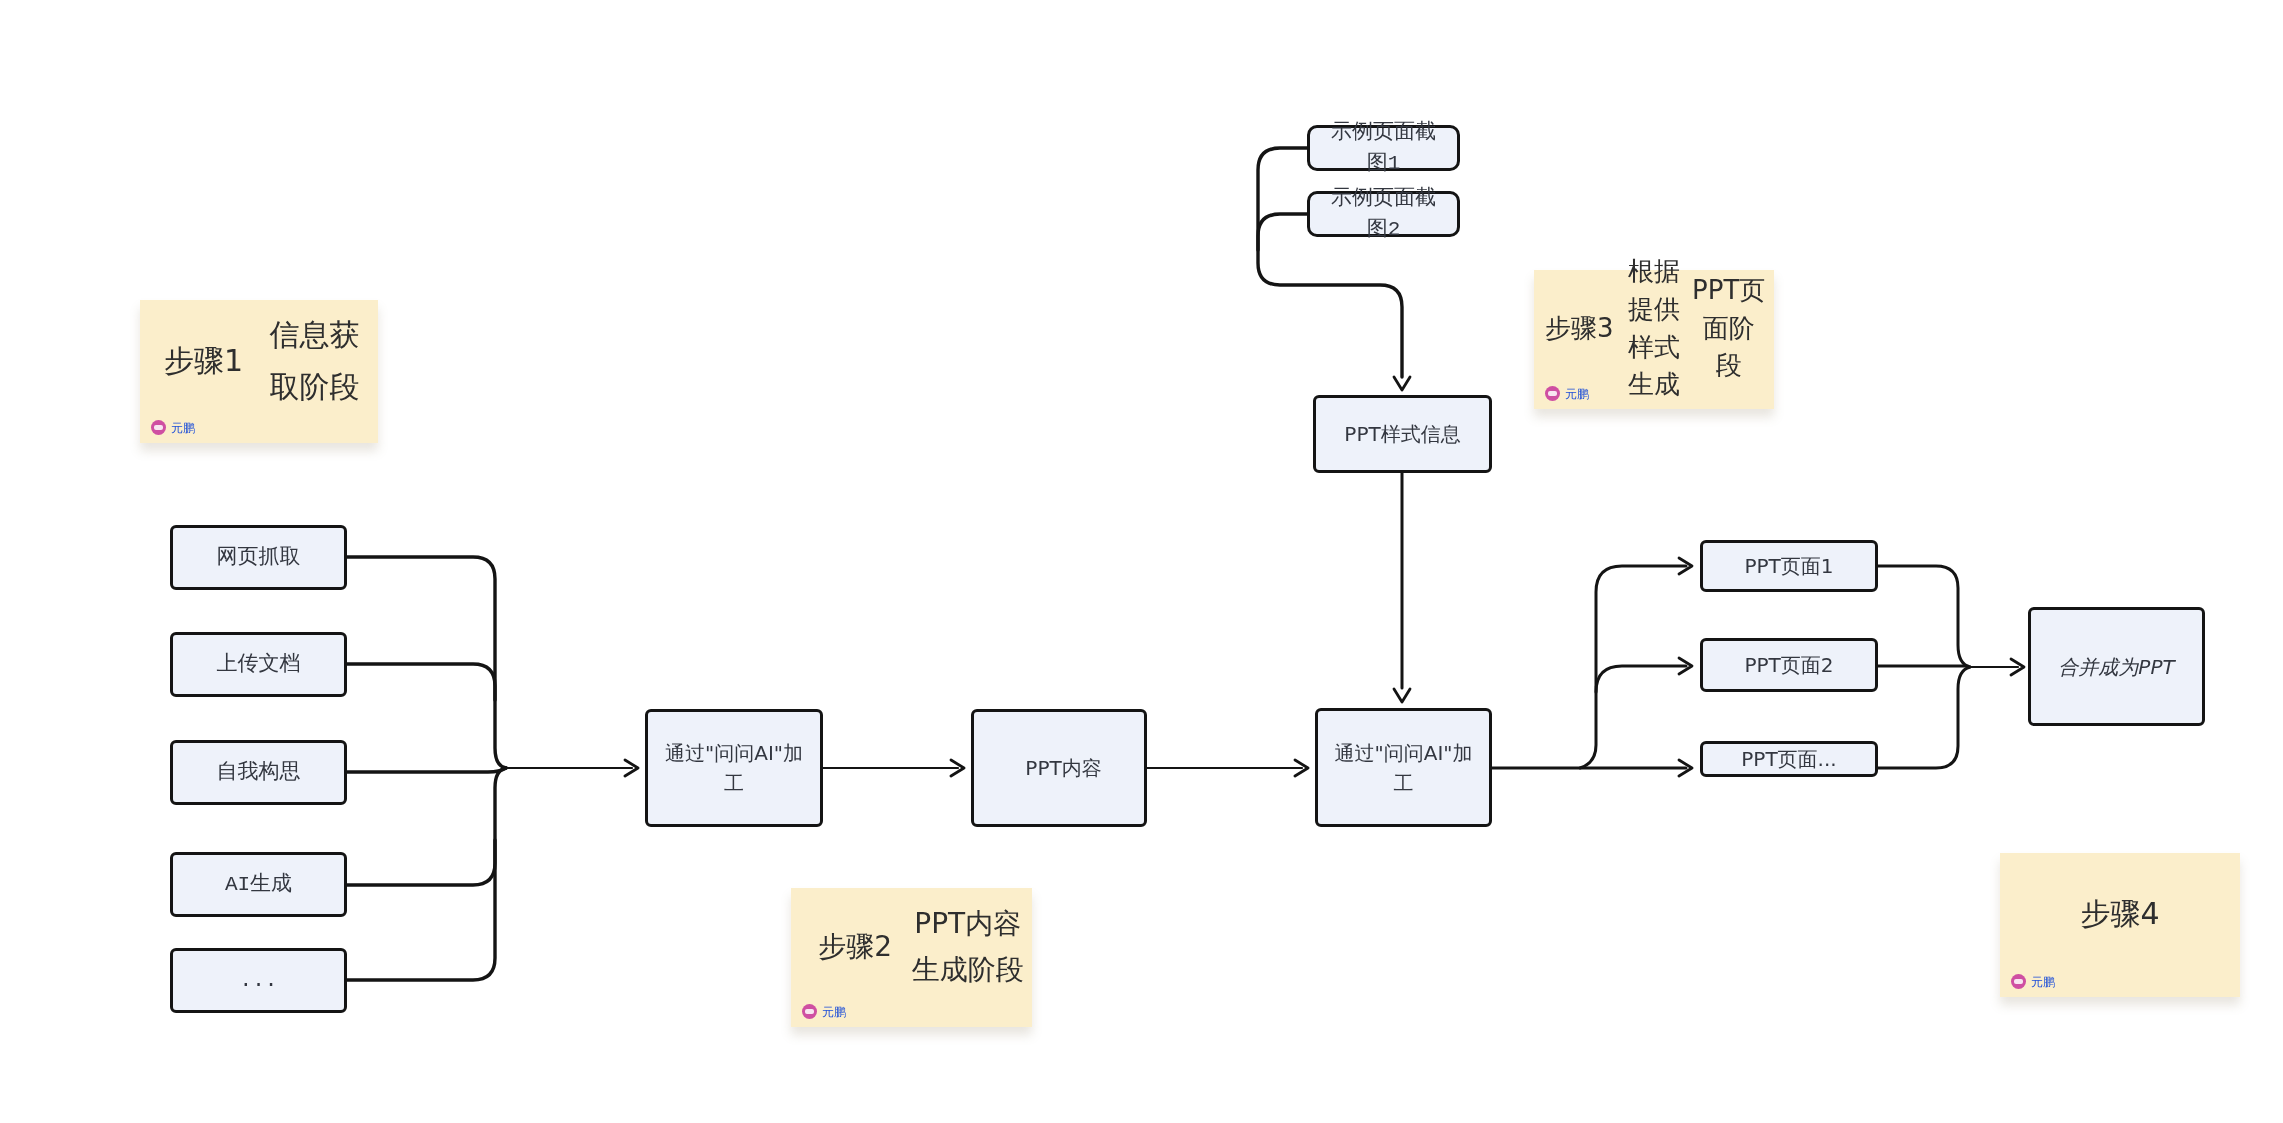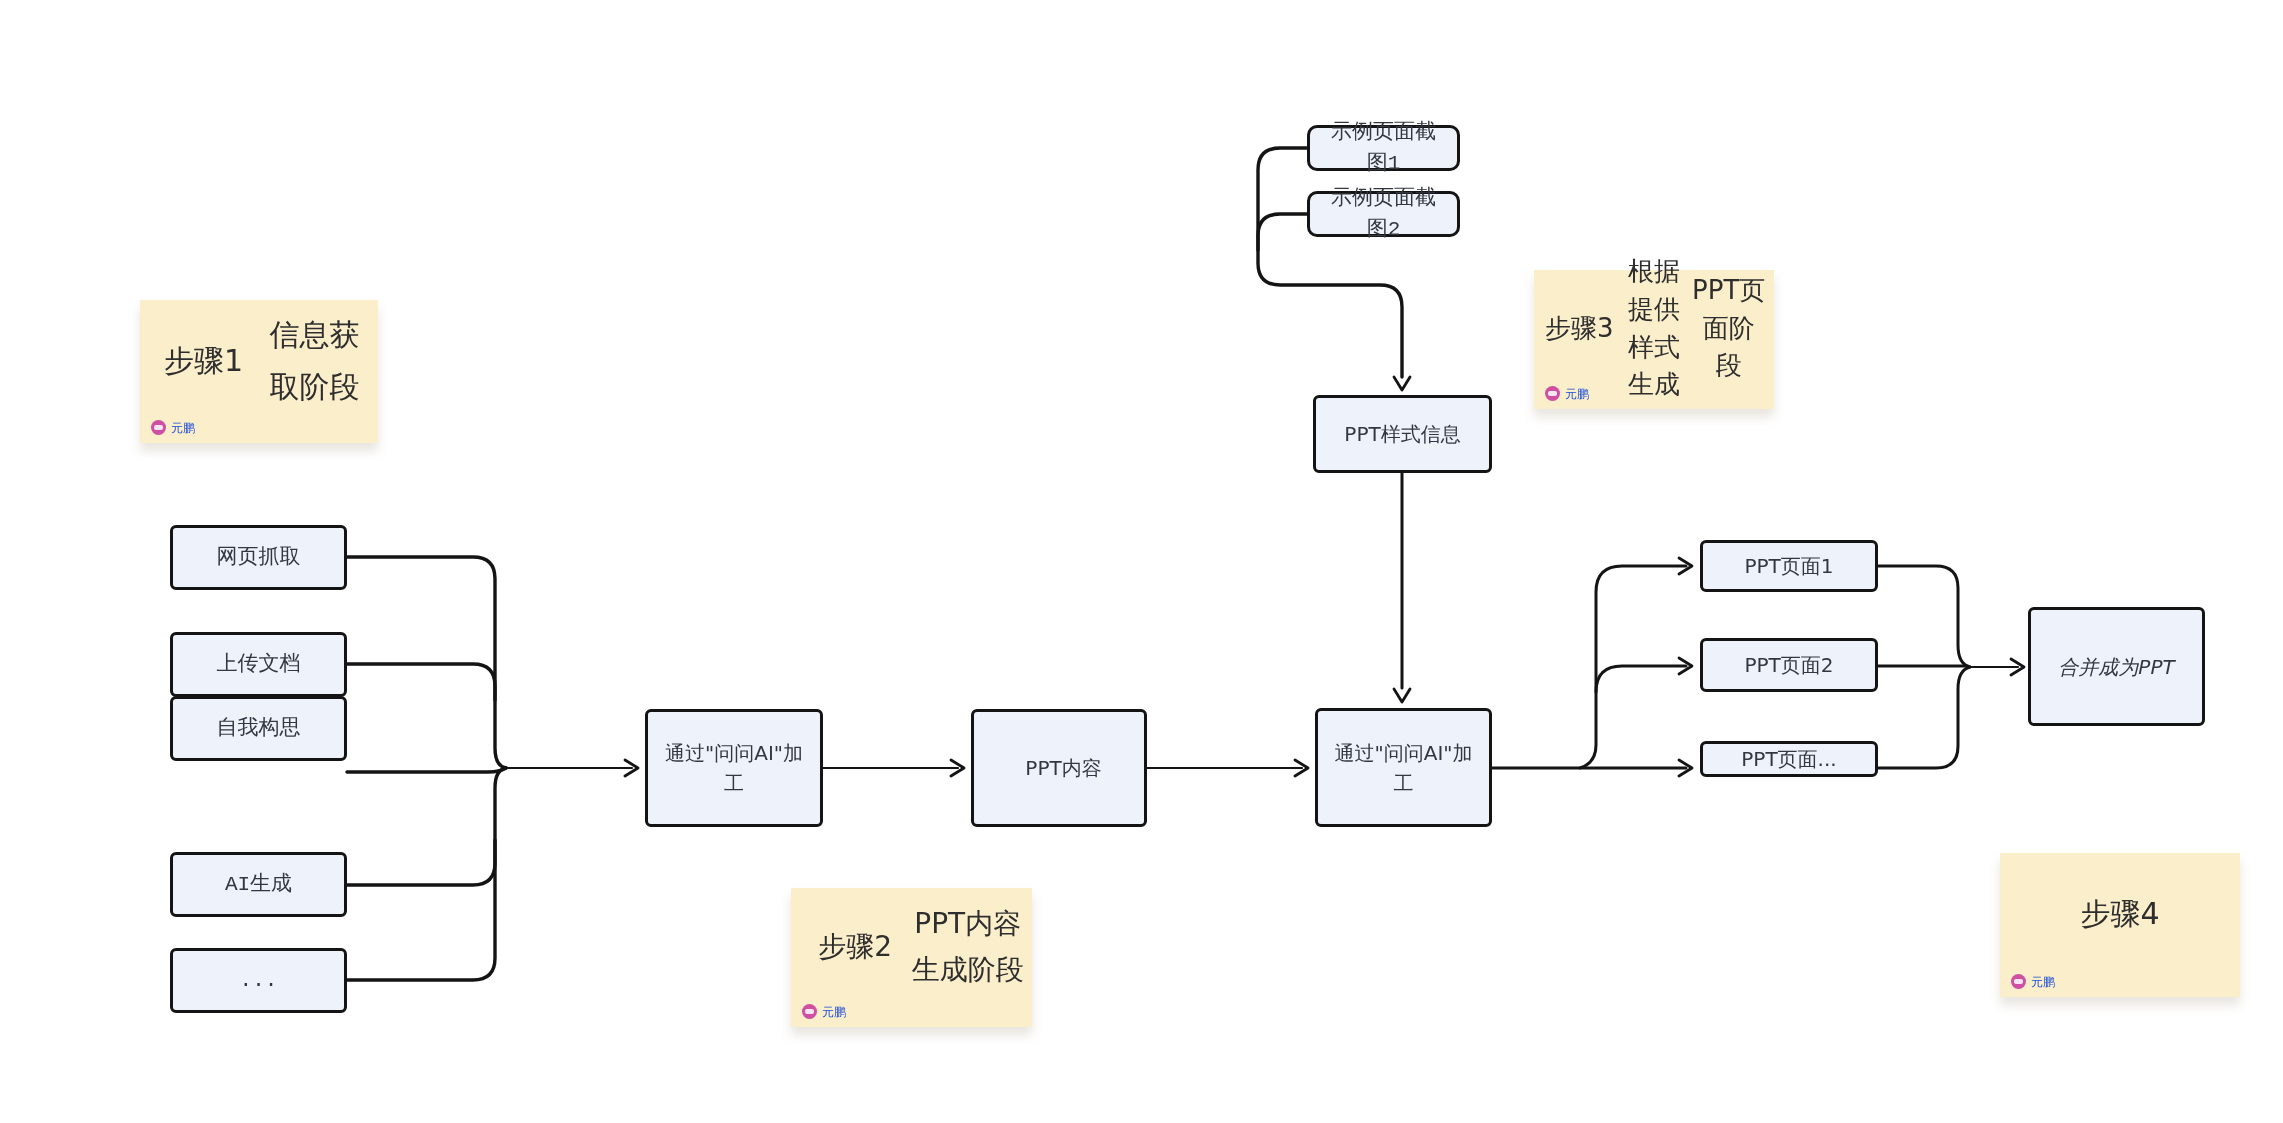--- a/index.html
+++ b/index.html
@@ -92,21 +92,21 @@
     <path class="thin" d="M1970,667 H2018"></path>
     <path class="head" d="M2011,659 L2024,667 L2011,675"></path>
   </svg>
 
   <div class="node node--sm" style="left:170px;top:525px;width:177px;height:65px;">
       <span>网页抓取</span>
     </div>
   <div class="node node--sm" style="left:170px;top:632px;width:177px;height:65px;">
       <span>上传文档</span>
     </div>
-  <div class="node node--sm" style="left:170px;top:696px;width:177px;height:65px;">
+  <div class="node node--sm" style="left:170px;top:740px;width:177px;height:65px;">
       <span>自我构思</span>
     </div>
   <div class="node node--sm" style="left:170px;top:852px;width:177px;height:65px;">
       <span>AI生成</span>
     </div>
   <div class="node node--sm" style="left:170px;top:948px;width:177px;height:65px;">
       <span>...</span>
     </div>
 
   <div class="node" style="left:645px;top:709px;width:178px;height:118px;">

